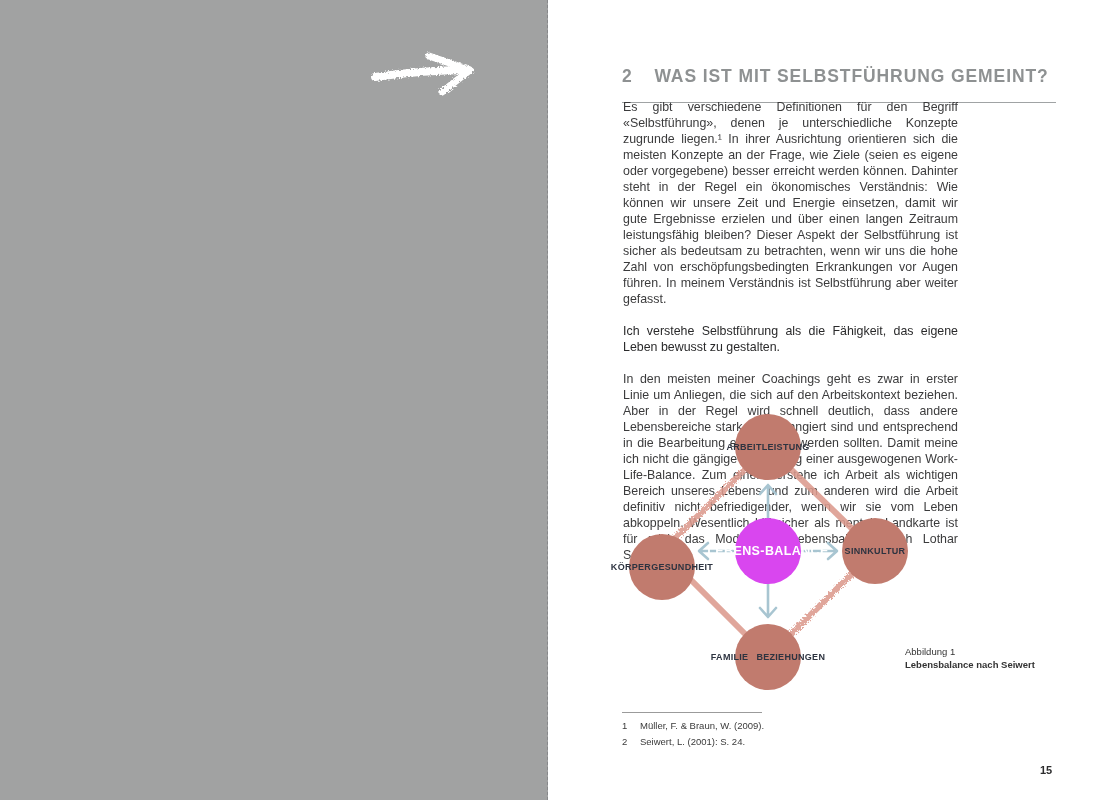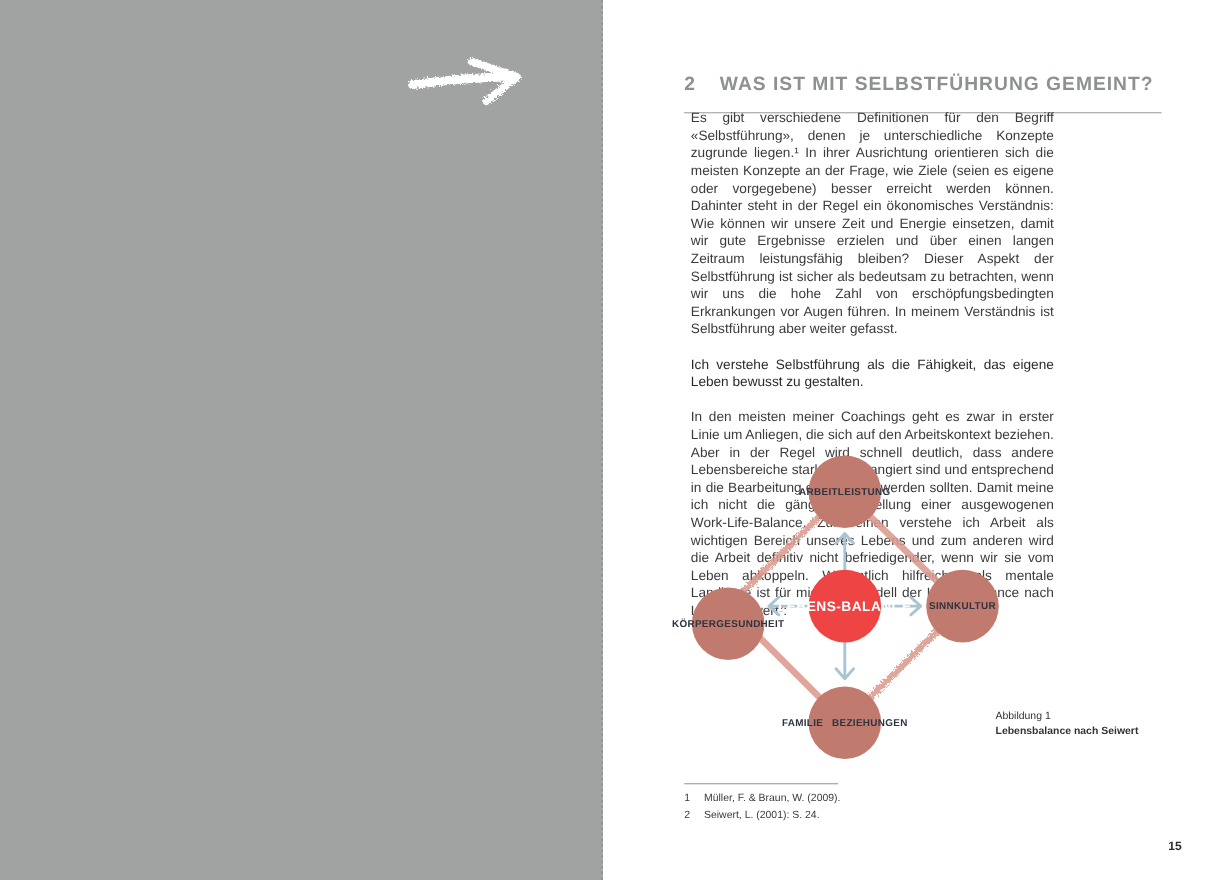--- a/index.html
+++ b/index.html
@@ -22,57 +22,57 @@
     color:#8e9192;font-size:17.5px;font-weight:700;letter-spacing:0.9px;
     border-bottom:1px solid #a0a3a4;padding-bottom:15px;
     white-space:nowrap;
   }
   .chapter-heading .chap-num{margin-right:16px;}
   .body-col{
     position:absolute;left:622px;top:99px;width:336px;
     font-size:12.4px;line-height:16px;color:#3b3b3c;
     text-align:justify;
   }
-  .body-col p{margin:0 0 16px 6px;}
+  .body-col p{margin:0 0 16px 1px;}
   .body-col p.lead-bold{font-weight:400;color:#2a2a2b;}
   
   .diagram{position:absolute;left:620px;top:406px;width:296px;height:292px;}
   .diagram svg{position:absolute;left:0;top:0;}
   .circle{
     position:absolute;border-radius:50%;
     display:flex;flex-direction:row;align-items:center;justify-content:center;
     text-align:center;font-weight:700;
   }
   .circle.outer{
     width:66px;height:66px;background:#c17b6e;color:#2d3340;
     font-size:9px;line-height:12px;letter-spacing:0.3px;white-space:nowrap;
   }
   .circle.center{
-    width:66px;height:66px;background:#ef4444;color:#ffffff;
+    width:66px;height:66px;background:#d946ef;color:#ffffff;
     font-size:12.5px;line-height:16px;letter-spacing:0.4px;white-space:nowrap;
   }
   .circle.pos-top{left:115px;top:8px;}
   .circle.pos-left{left:9px;top:128px;}
   .circle.pos-center{left:115px;top:112px;}
   .circle.pos-right{left:222px;top:112px;}
   .circle.pos-bottom{left:115px;top:218px;gap:8px;}
   
   .figure-caption{
     position:absolute;left:905px;top:645px;
     font-size:9.5px;line-height:13px;color:#333333;
   }
   .figure-caption .cap-title{font-weight:700;}
   .footnotes{position:absolute;left:622px;top:712px;width:336px;
     font-size:9.5px;color:#3a3a3a;}
   .footnotes .rule{width:140px;border-top:1px solid #9b9b9b;margin-bottom:5px;}
   .footnote-row{display:flex;line-height:16px;}
   .footnote-row .fn-num{width:18px;flex:0 0 18px;}
   .page-number{
     position:absolute;left:1040px;top:764px;
-    font-size:11px;font-weight:700;color:#2d2d2e;margin-left:22px;
+    font-size:11px;font-weight:700;color:#2d2d2e;
   }
 </style>
 </head>
 <body>
 
 <div class="left-page">
   <svg class="chalk-arrow" width="124" height="62" viewBox="0 0 124 62">
     <defs>
       <filter id="chalkWhite" x="-20%" y="-20%" width="140%" height="140%">
         <feTurbulence type="fractalNoise" baseFrequency="0.55" numOctaves="2" result="n"></feTurbulence>

